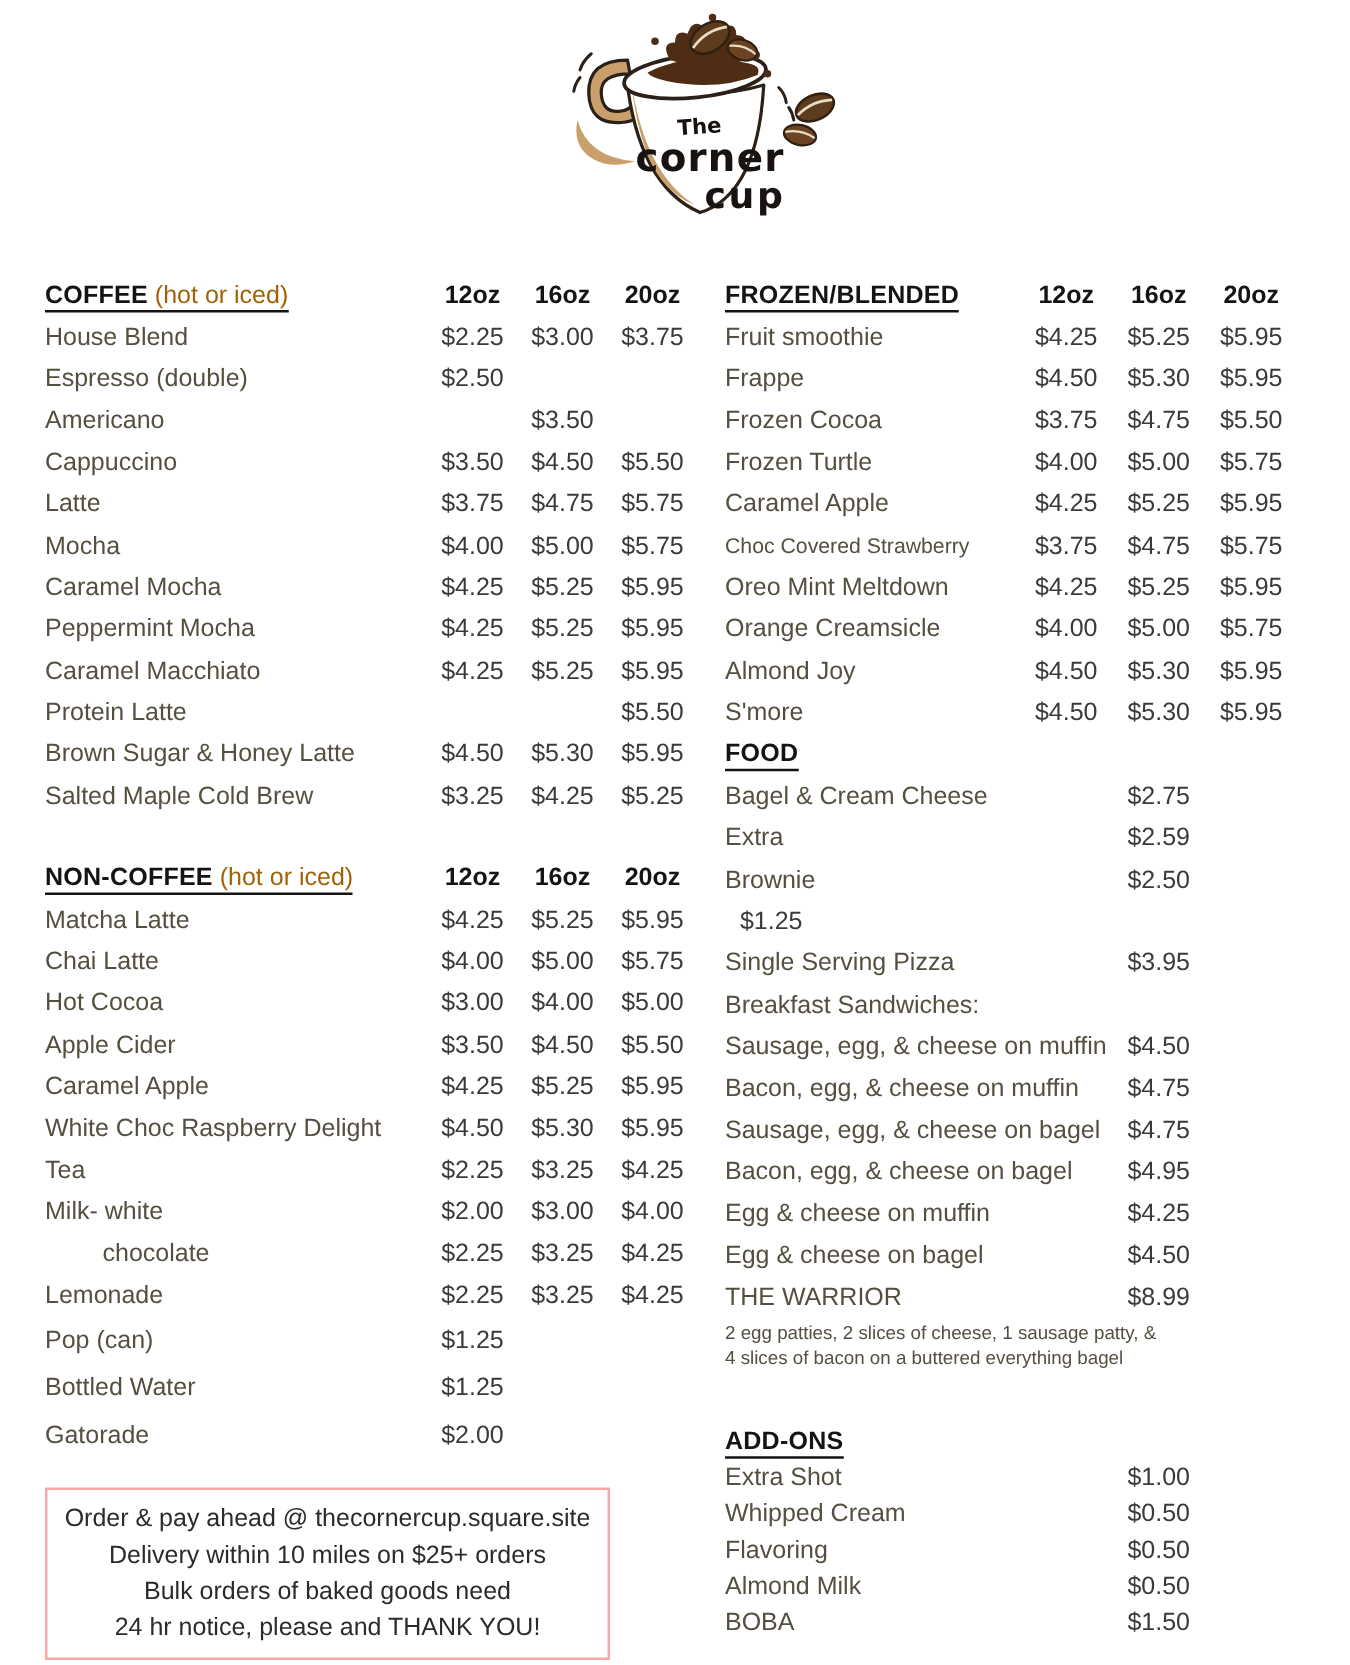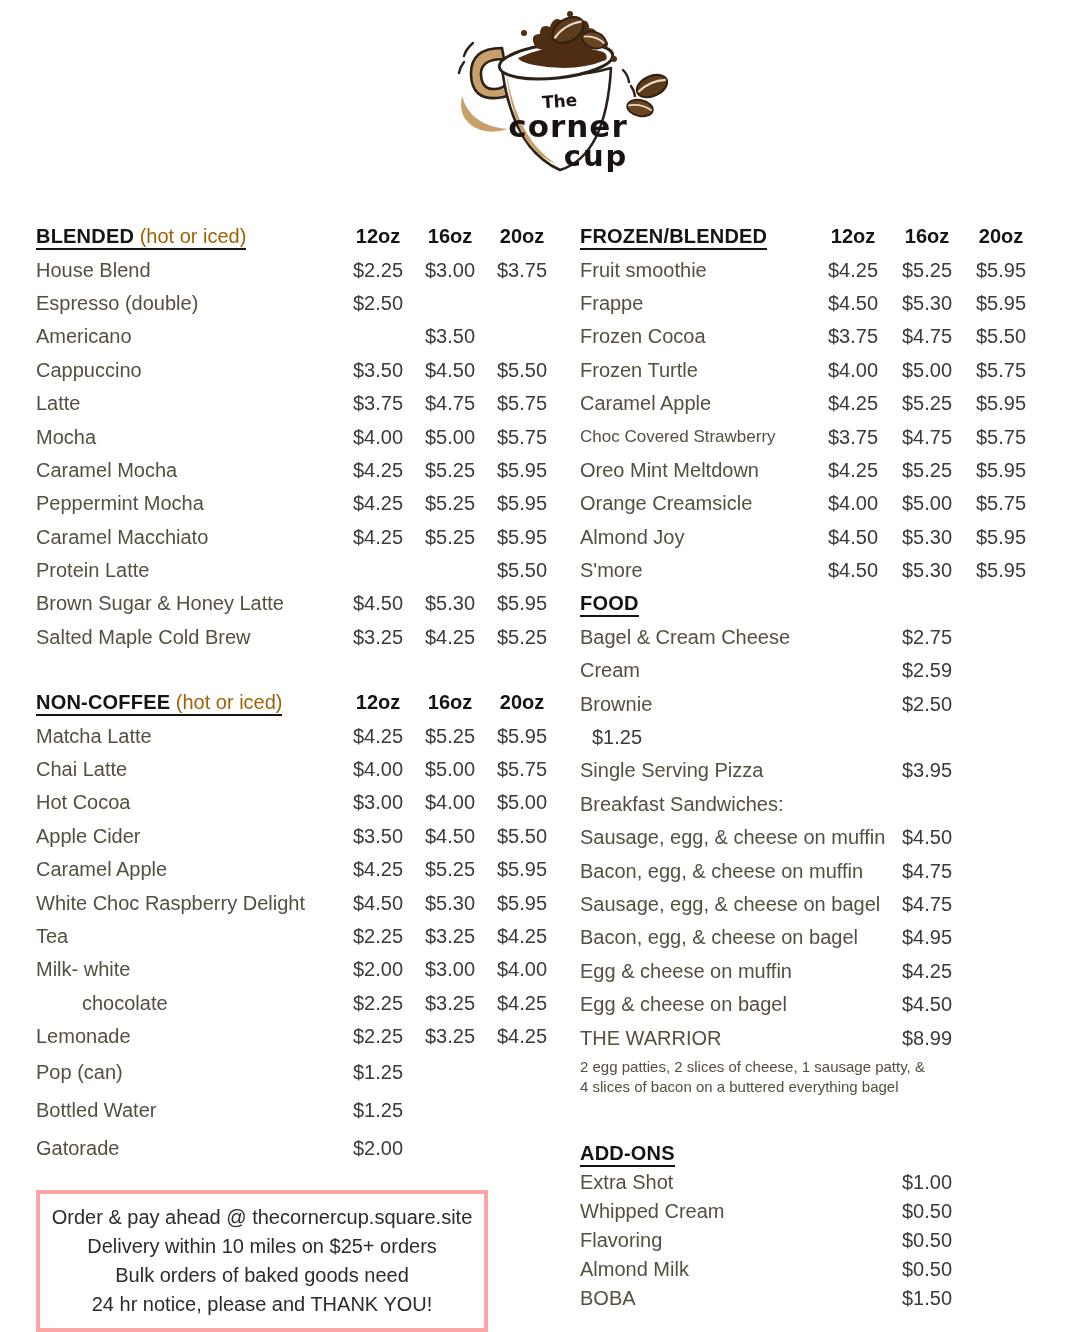--- a/index.html
+++ b/index.html
@@ -28,21 +28,21 @@
   .szh { font-weight:bold; color:#141414; }
 
   #section-non-coffee { margin-top:32px; }
   #section-add-ons { margin-top:36px; }
   .section.compact .row { height:29px;align-items:center; }
 
   .desc-block { padding:2px 0 6px 0; }
   .desc-line { font-size:15px; line-height:20px; color:#554f40; }
 
   .note-box { position:absolute; left:36px; top:1190px; width:452px;
-    border:4px solid #fca5a5; padding:9px 4px; text-align:center; }
+    border:2px solid #fca5a5; padding:9px 4px; text-align:center; }
   .note-line { font-size:20px; line-height:29px; color:#2b2b2b; white-space:nowrap; }
 </style>
 </head>
 <body>
 
 <div class="page">
 
   <div class="logo">
     <svg viewBox="0 0 284 208" width="284" height="208">
 
@@ -96,21 +96,21 @@
         <text x="142" y="101" font-size="17" font-weight="600" transform="rotate(-4 142 101)">The</text>
         <text x="150" y="131" font-size="31" font-weight="700" letter-spacing="1">corner</text>
         <text x="178" y="160" font-size="29" font-weight="700" letter-spacing="2">cup</text>
       </g>
     </svg>
   </div>
 
   <div class="col left" id="left-col">
       <div class="section" id="section-coffee">
         <div class="row hrow">
-          <div class="label"><span class="sec-head"><span class="sec-title">BLENDED</span><span class="sec-sub"> (hot or iced)</span></span></div>
+          <div class="label"><span class="sec-head"><span class="sec-title">COFFEE</span><span class="sec-sub"> (hot or iced)</span></span></div>
           <div class="pcol szh">12oz</div>
           <div class="pcol szh">16oz</div>
           <div class="pcol szh">20oz</div>
         </div>
         <div class="row">
           <div class="label">House Blend</div>
           <div class="pcol">$2.25</div>
           <div class="pcol">$3.00</div>
           <div class="pcol">$3.75</div>
         </div>
@@ -340,21 +340,21 @@
       <div class="section" id="section-food">
         <div class="row hrow">
           <div class="label"><span class="sec-head"><span class="sec-title">FOOD</span></span></div>
         </div>
         <div class="row">
           <div class="label">Bagel &amp; Cream Cheese</div>
           <div class="pcol">$2.75</div>
           <div class="pcol"></div>
         </div>
         <div class="row">
-          <div class="label">Cream</div>
+          <div class="label">Extra</div>
           <div class="pcol">$2.59</div>
           <div class="pcol"></div>
         </div>
         <div class="row">
           <div class="label">Brownie</div>
           <div class="pcol">$2.50</div>
           <div class="pcol"></div>
         </div>
         <div class="row">
           <div class="pcol">$1.25</div>

